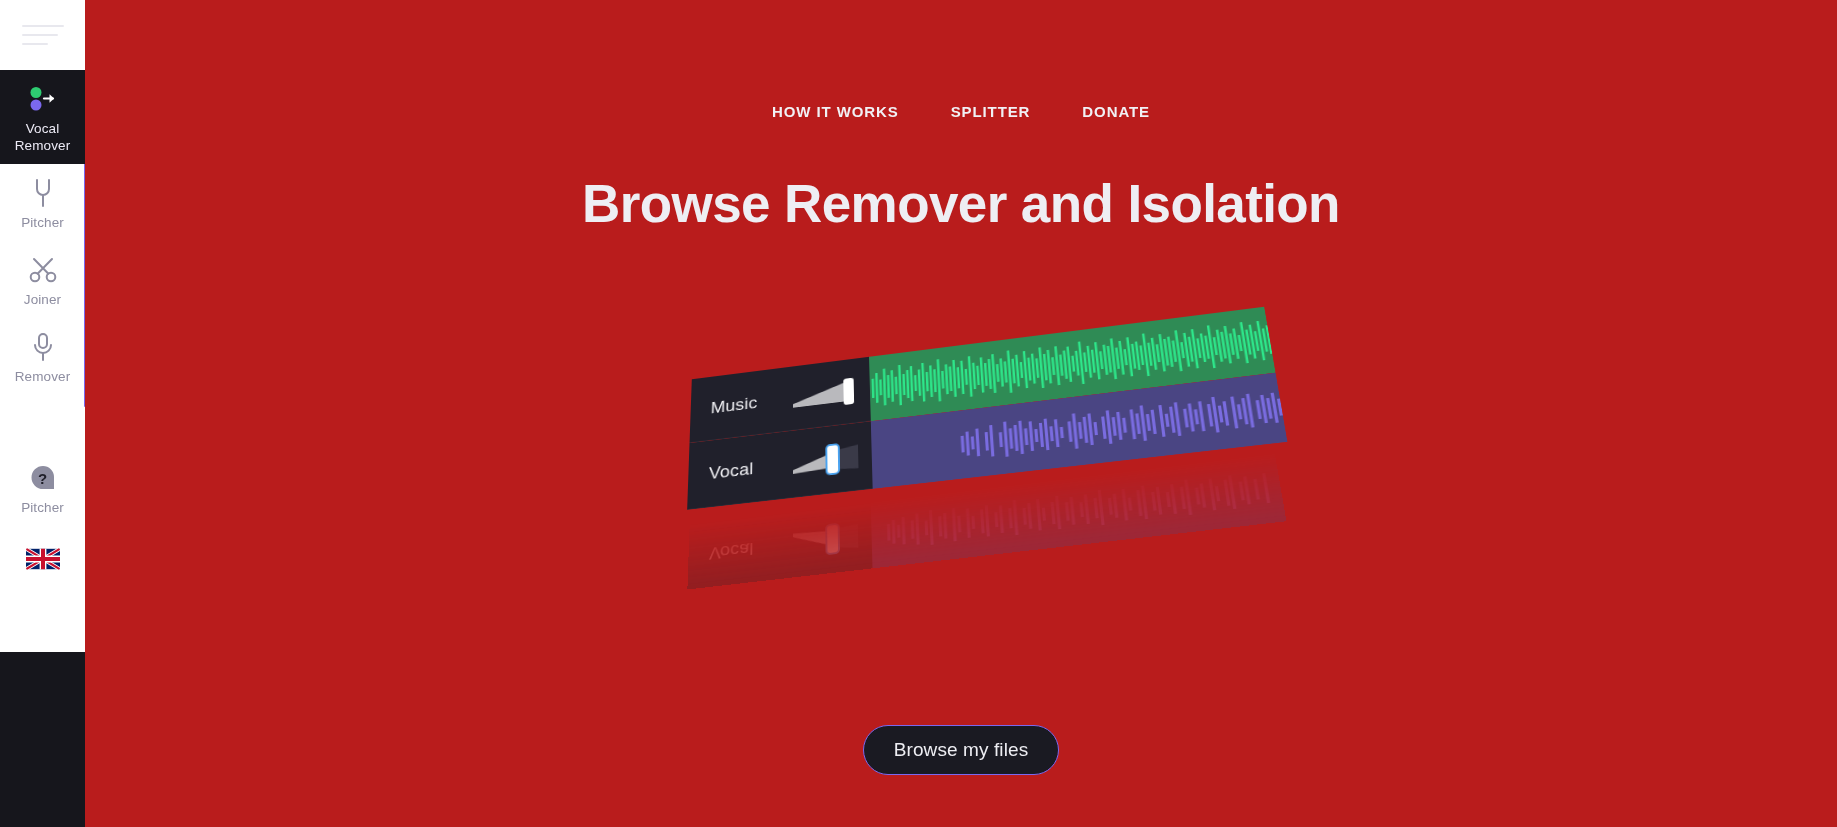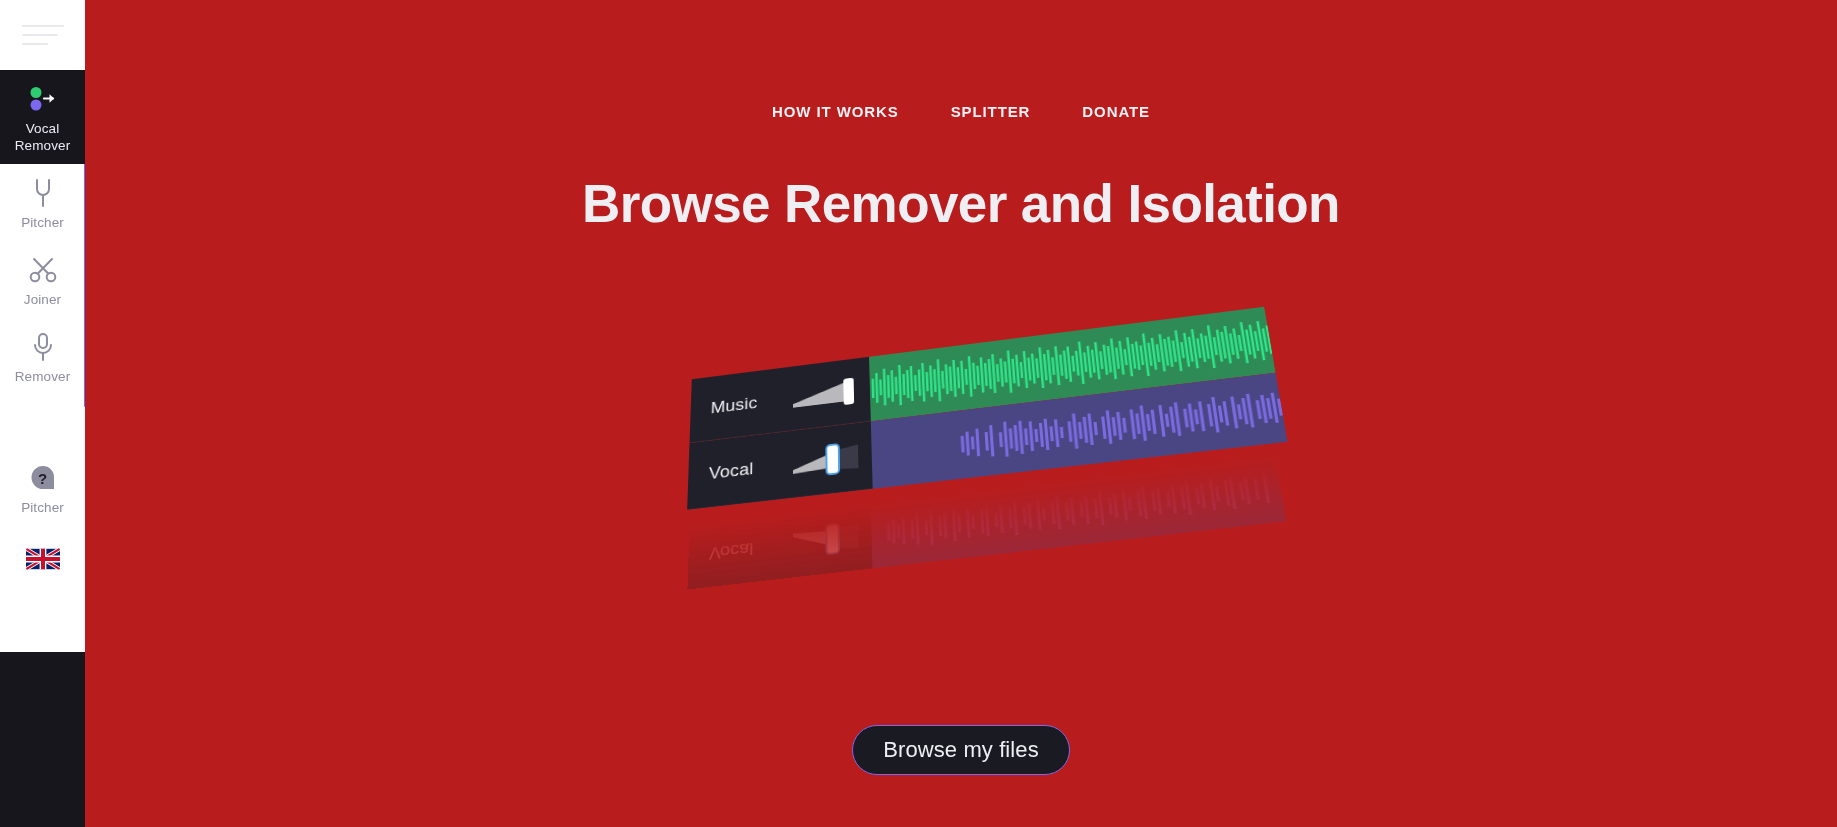--- a/index.html
+++ b/index.html
@@ -215,21 +215,21 @@
     justify-content: center;
   }
   .browse-btn {
     min-width: 170px;
     height: 50px;
     padding: 0 30px;
     border-radius: 26px;
     border: 1.6px solid #7b68ee;
     background: #1a1a22;
     color: #eeeef3;
-    font-size: 22px;
+    font-size: 19px;
     font-family: "Liberation Sans", sans-serif;
     cursor: pointer;
     letter-spacing: 0.1px;
   }
 </style>
 </head>
 <body>
 
 <div class="app">
 

